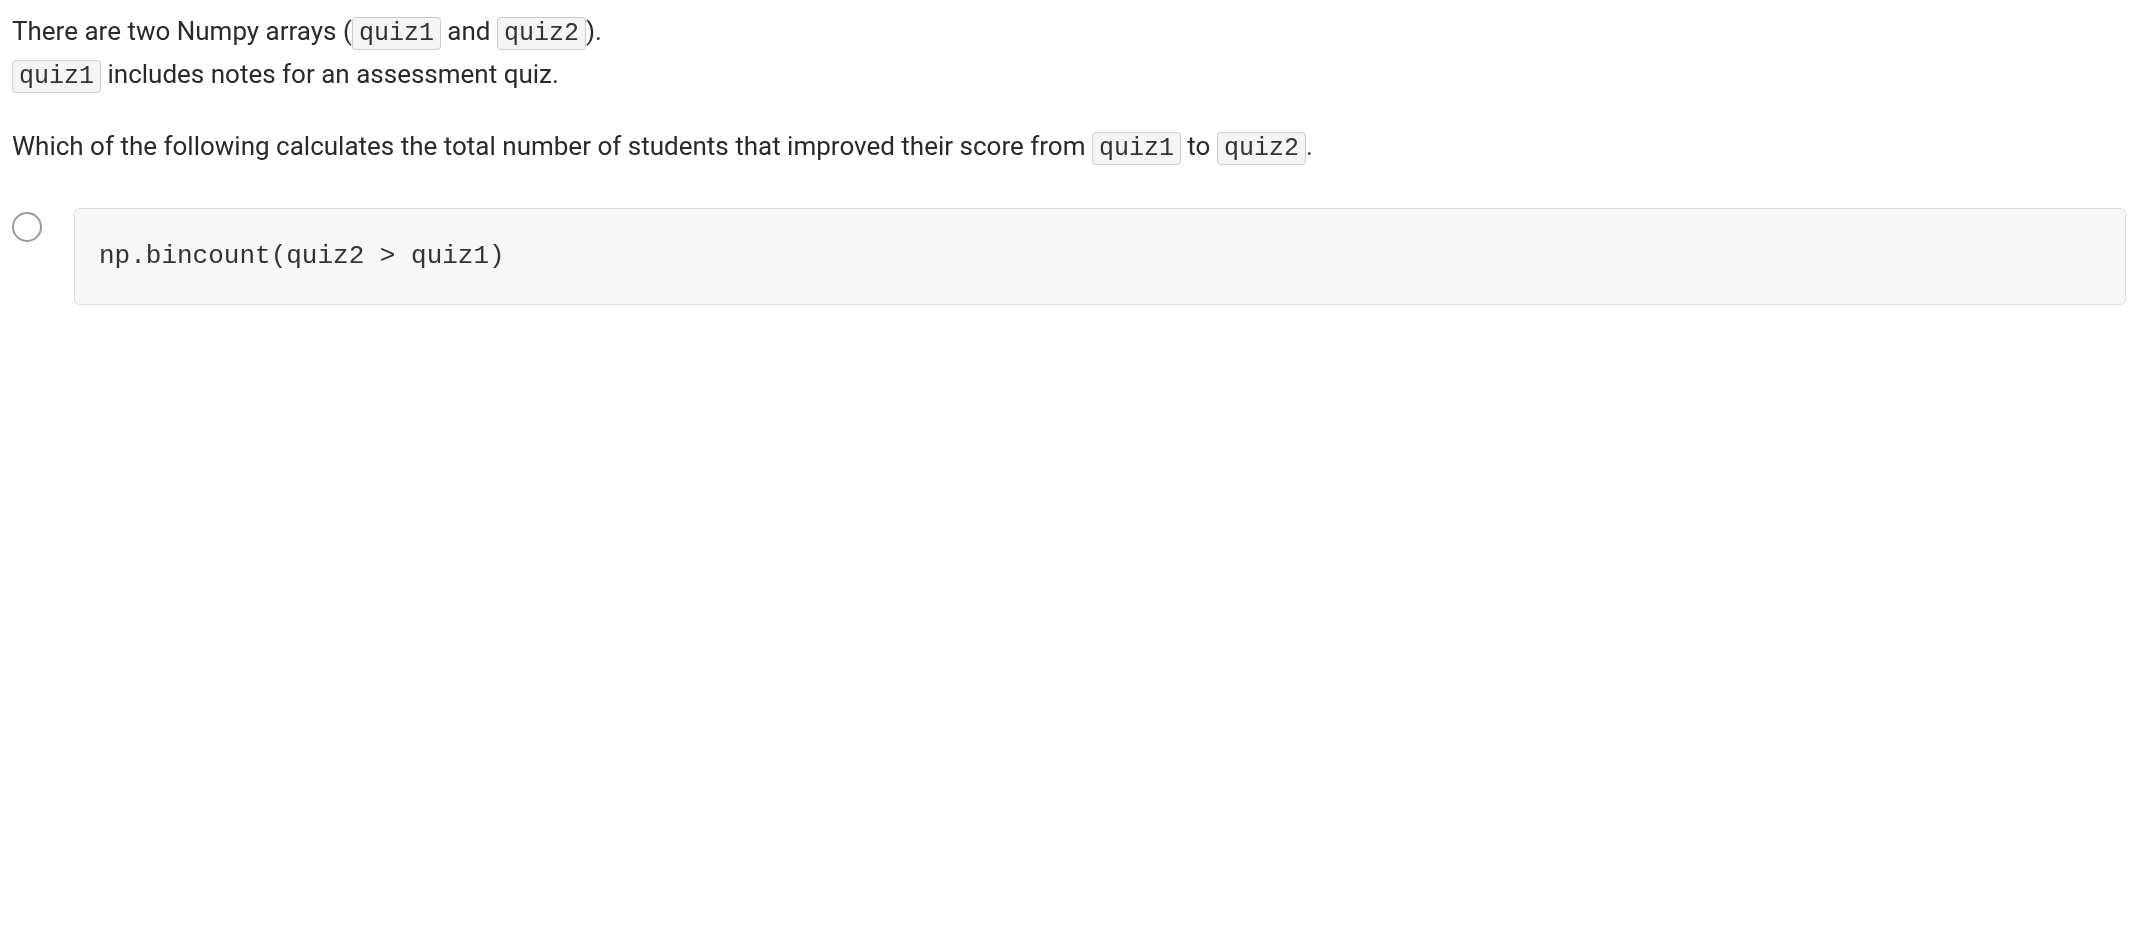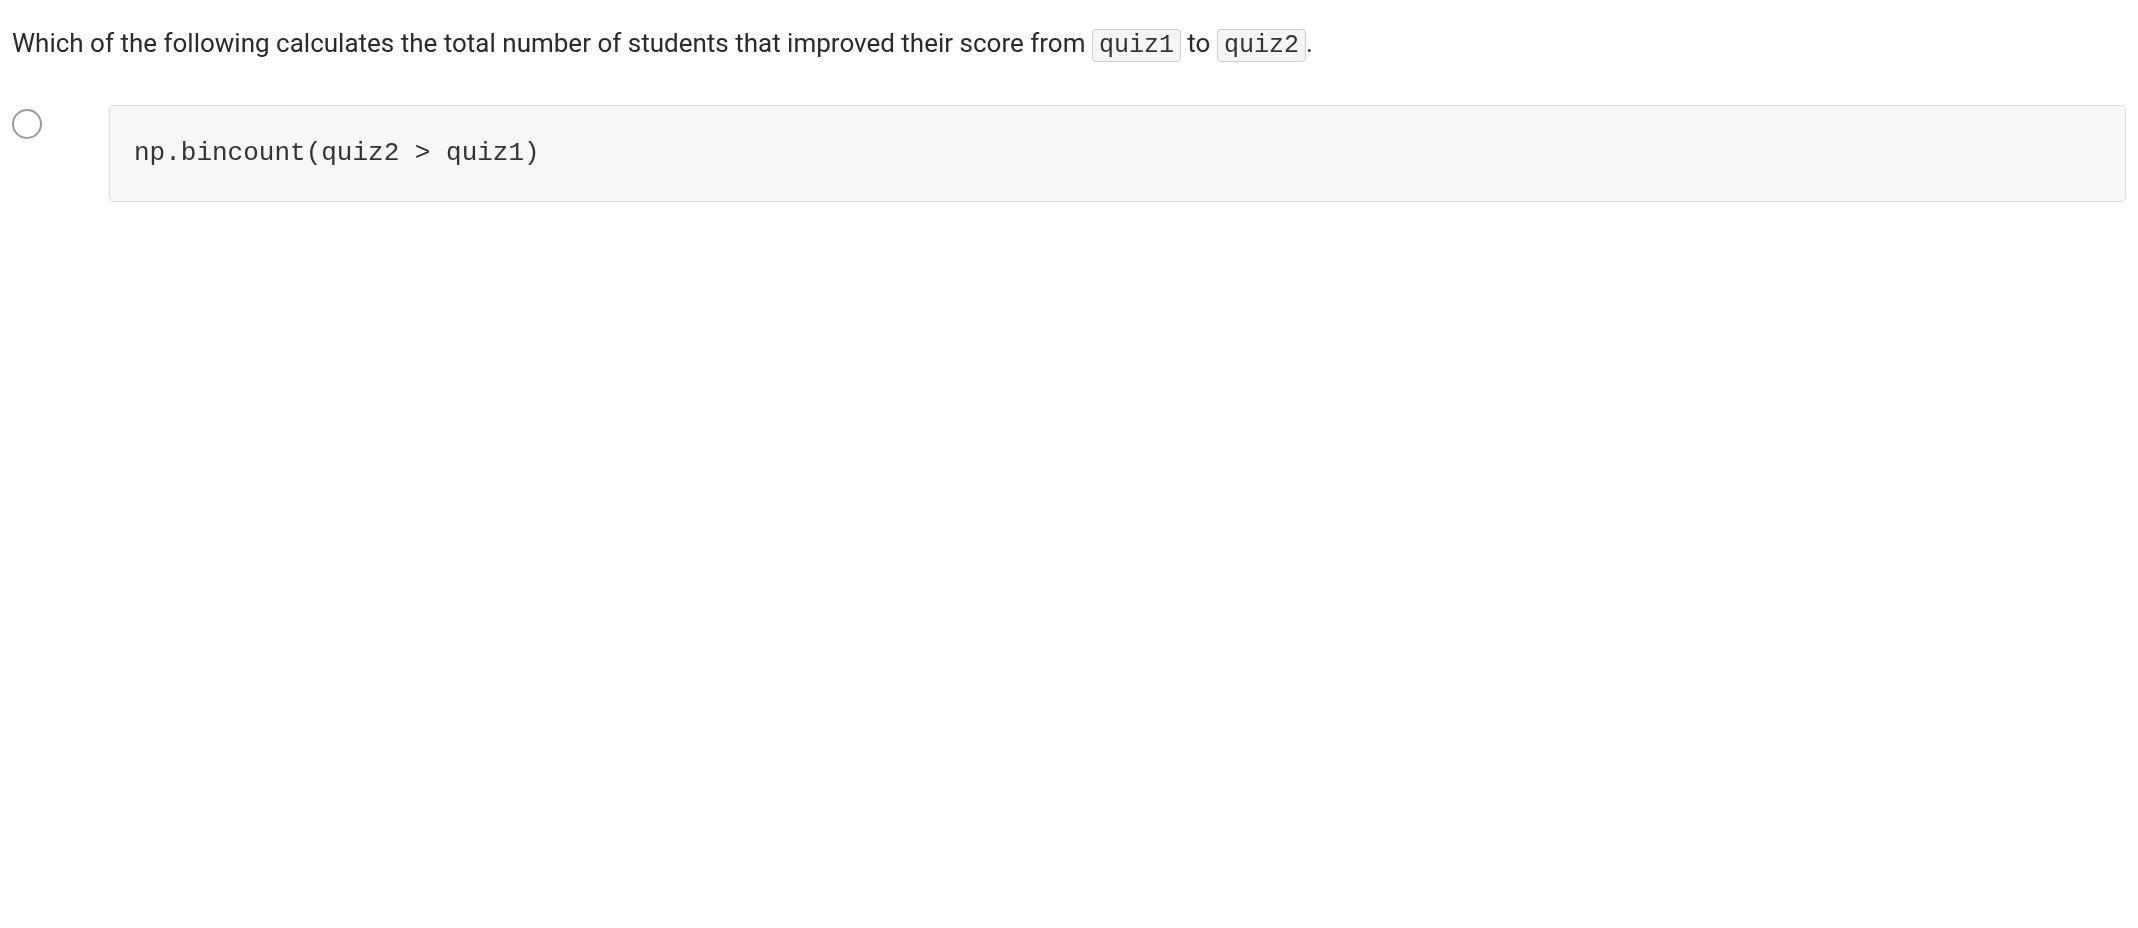--- a/index.html
+++ b/index.html
@@ -15,21 +15,21 @@
       line-height: 1.5;
       background: #ffffff;
     }
     .question-text {
       margin-bottom: 8px;
     }
     .question-text p {
       margin-bottom: 2px;
     }
     .question-prompt {
-      margin-top: 12px;
+      margin-top: 32px;
       margin-bottom: 40px;
     }
     code.inline-code {
       font-family: "Courier New", Courier, monospace;
       background-color: #f5f5f5;
       border: 1px solid #ccc;
       border-radius: 4px;
       padding: 1px 6px;
       font-size: 25px;
       color: #333;
@@ -56,27 +56,32 @@
     }
     .code-block {
       flex: 1;
       background-color: #f7f7f7;
       border: 1px solid #ddd;
       border-radius: 5px;
       padding: 28px 24px;
       font-family: "Courier New", Courier, monospace;
       font-size: 26px;
       color: #333;
-      margin-left: 35px;
     }
   </style>
 </head>
 <body>
 
 <div class="question-text">
+  <p>
+    <span>There are two Numpy arrays (</span><code class="inline-code">quiz1</code><span> and </span><code class="inline-code">quiz2</code><span>).</span>
+  </p>
+  <p>
+    <code class="inline-code">quiz1</code><span> includes notes for an assessment quiz.</span>
+  </p>
 </div>
 
 <div class="question-prompt">
   <span>Which of the following calculates the total number of students that improved their score from </span><code class="inline-code">quiz1</code><span> to </span><code class="inline-code">quiz2</code><span>.</span>
 </div>
 
 <div class="options-container">
   <div class="option-row">
     <div class="radio-button"></div>
     <div class="code-block">np.bincount(quiz2 &gt; quiz1)</div>

